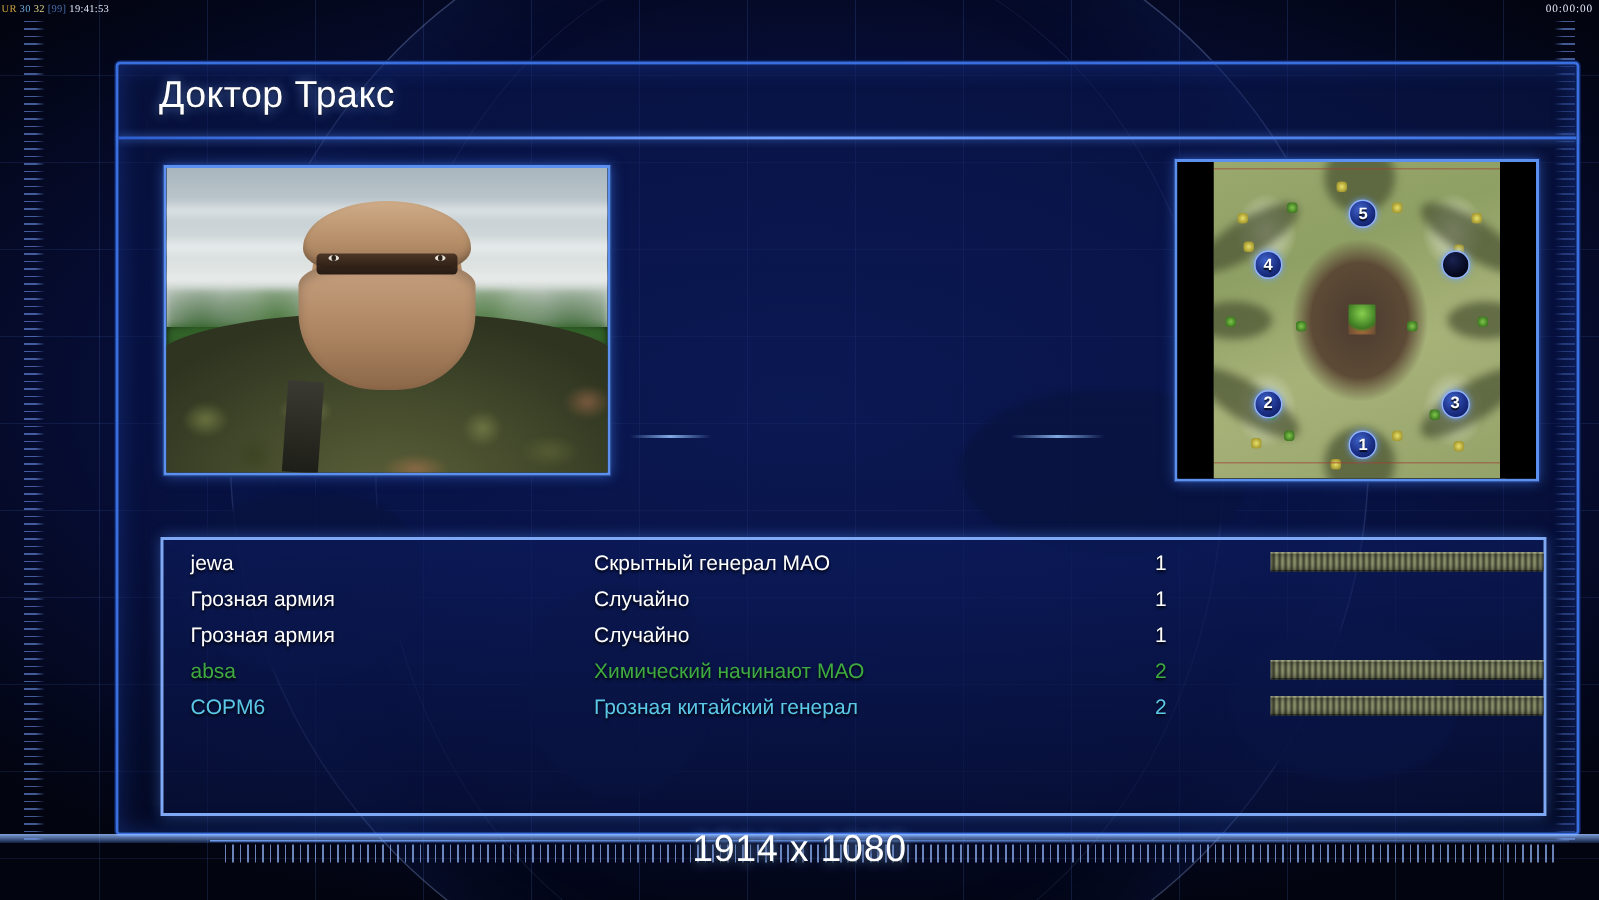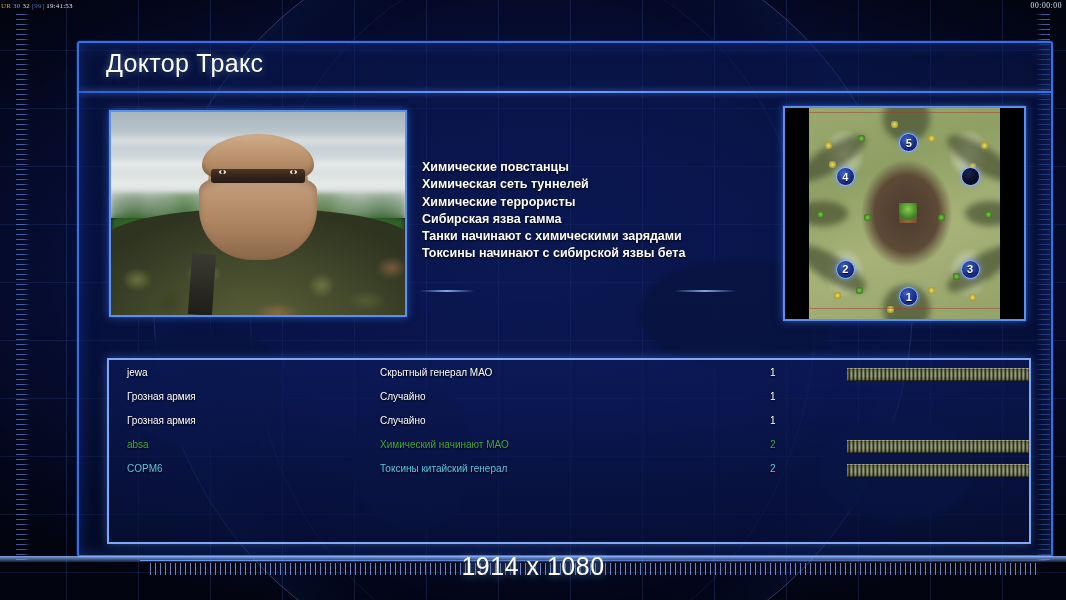--- a/index.html
+++ b/index.html
@@ -294,27 +294,27 @@
 
   .tbl-frame {
     position:absolute; left:28px; top:315px; width:924px; height:186px;
     border:2px solid #7fa8f5;
     background:linear-gradient(180deg, rgba(12,28,96,0.55), rgba(8,18,62,0.45));
     box-shadow:0 0 9px rgba(80,140,250,0.45);
   }
   .tbl-body { position:absolute; left:0; top:0; width:100%; height:100%; }
   .row {
     position:absolute; left:0; width:100%; height:24px;
-    font-size:10px;
+    font-size:14px;
     text-shadow:0 1px 2px rgba(0,0,0,0.95);
     text-align:center;
   }
   .cell { position:absolute; top:3px; white-space:nowrap; }
   .c-name { left:18px; }
-  .c-army { left:271px; }
+  .c-army { left:287px; }
   .c-team { left:661px; }
   .bar {
     position:absolute; left:738px; top:4px; width:182px; height:13px;
     background:
       repeating-linear-gradient(to right,
         #9aa07a 0px, #9aa07a 1px,
         #5d6148 1px, #5d6148 2px,
         #2f3226 2px, #2f3226 3px,
         #787d5c 3px, #787d5c 4px);
     border-top:1px solid rgba(200,205,175,0.35);
@@ -396,28 +396,20 @@
               <i></i>
             </span>
           <span class="p-eye r">
               <i></i>
             </span>
         </div>
       </div>
     </div>
 
     <div class="desc">
-      <div class="desc-list">
-        <div>Химические повстанцы</div>
-        <div>Химическая сеть туннелей</div>
-        <div>Химические террористы</div>
-        <div>Сибирская язва гамма</div>
-        <div>Танки начинают с химическими зарядами</div>
-        <div>Токсины начинают с сибирской язвы бета</div>
-      </div>
       <div class="desc-accent a1"></div>
       <div class="desc-accent a2"></div>
     </div>
 
     <div class="frame map">
       <div class="map-inner">
         <div class="map-img">
           <div class="map-veins">
             <div class="map-vein" style="left:-8%;top:18%;width:40%;height:12%;transform:rotate(-32deg);"></div>
             <div class="map-vein" style="left:68%;top:18%;width:40%;height:12%;transform:rotate(32deg);"></div>
@@ -484,21 +476,21 @@
           <span class="cell c-team">1</span>
         </div>
         <div class="row" style="top: 76px; color: rgb(63, 170, 63);">
           <span class="cell c-name">absa</span>
           <span class="cell c-army">Химический начинают МАО</span>
           <span class="cell c-team">2</span>
           <span class="bar" style="width: 182px;"></span>
         </div>
         <div class="row" style="top: 100px; color: rgb(92, 200, 232);">
           <span class="cell c-name">COPM6</span>
-          <span class="cell c-army">Токсины китайский генерал</span>
+          <span class="cell c-army">Грозная китайский генерал</span>
           <span class="cell c-team">2</span>
           <span class="bar" style="width: 182px;"></span>
         </div>
       </div>
   </div>
 </div>
 
 <div class="res-strip"></div>
 <div class="res-text">1914 x 1080</div>
 

